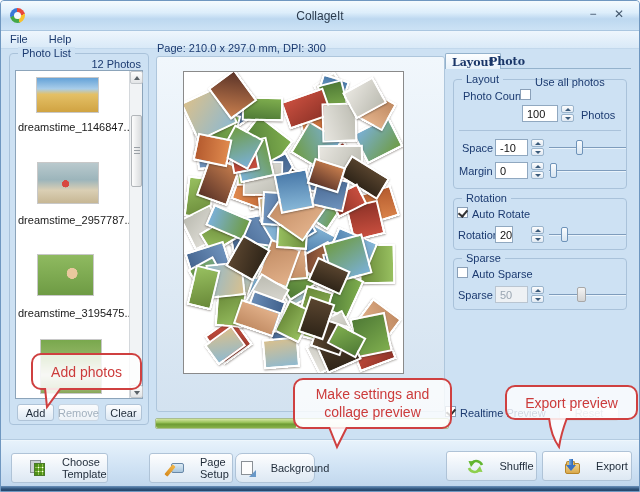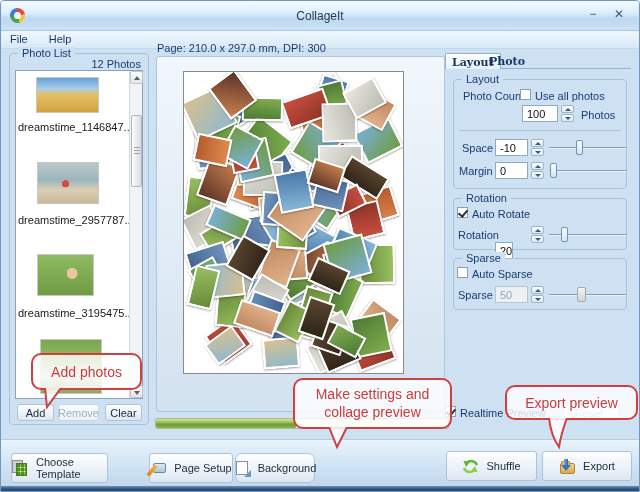--- a/index.html
+++ b/index.html
@@ -44,21 +44,21 @@
   .sbdn i { top:5px; border-top:4px solid #5a6268; }
   .sbthumb { position:absolute; left:1px; width:11px; background:linear-gradient(90deg,#fdfdfd,#d9dbdd);
     border:1px solid #b2b6ba; border-radius:2px; }
   .sbthumb i { position:absolute; left:2px; top:calc(50% - 4px); width:6px; height:7px;
     background:repeating-linear-gradient(#9aa0a6 0 1px, rgba(0,0,0,0) 1px 3px); }
   
   .btn { position:absolute; display:flex; align-items:center; justify-content:center;
     background:linear-gradient(#fefefe,#eef4fa 45%,#dde8f3); border:1px solid #afc3d7;
     border-radius:3px; color:#1e2a38; font-size:11px; cursor:default; }
   .btn.dis { color:#a2b0be; border-color:#c9d6e3; background:linear-gradient(#f9fbfd,#edf2f7); }
-  .tbtn { gap:7px; height:30px; }
+  .tbtn { gap:15px; height:30px;padding-left:18px; }
   
   .field { position:absolute; background:#fff; border:1px solid #90a8c0; height:17px;
     font-size:11px; color:#111; padding:2px 0 0 4px; }
   .field.dis { background:#eef1f4; color:#9aa6b2; border-color:#b9c5d1; }
   .spin { position:absolute; width:13px; height:17px; }
   .spin b { position:absolute; left:0; width:13px; height:8px;
     background:linear-gradient(#fdfdfd,#dfe8f2); border:1px solid #9ab4cc; border-radius:2px; }
   .spin b.up { top:0; } .spin b.dn { top:9px; }
   .spin b i { position:absolute; left:3px; width:0; height:0; border-left:3px solid transparent; border-right:3px solid transparent; }
   .spin b.up i { top:2px; border-bottom:3px solid #3a5a7a; }
@@ -275,21 +275,21 @@
   <div class="tabstrip" style="left:444px; top:53px; width:186px; height:15px;">
     <span class="tab sel" style="left:0;">Layout</span>
     <span class="tab" style="left:38px;">Photo</span>
   </div>
 
   <div class="group" style="left:452px; top:78px; width:174px; height:110px;">
     <span class="gl">Layout</span>
   </div>
   <div class="lbl" style="left:462px; top:89px;">Photo Count</div>
   <span class="cb" style="left:519px; top:88px;"></span>
-  <div class="lbl" style="left:534px; top:89px;">Use all photos</div>
+  <div class="lbl" style="left:534px; top:75px;">Use all photos</div>
   <div class="field" style="left:521px; top:104px; width:36px;">100</div>
   <span class="spin" style="left:560px; top:104px;">
       <b class="up">
         <i></i>
       </b>
       <b class="dn">
         <i></i>
       </b>
     </span>
   <div class="lbl" style="left:580px; top:108px;">Photos</div>
@@ -322,21 +322,21 @@
     <div class="sltrack"></div>
       <div class="slthumb" style="left:1px;"></div>
   </div>
 
   <div class="group" style="left:452px; top:197px; width:174px; height:52px;">
     <span class="gl">Rotation</span>
   </div>
   <span class="cb on" style="left:456px; top:206px;"></span>
   <div class="lbl" style="left:471px; top:207px;">Auto Rotate</div>
   <div class="lbl" style="left:457px; top:228px;">Rotation</div>
-  <div class="field" style="left:494px; top:225px; width:18px;margin-top:16px;">20</div>
+  <div class="field" style="left:494px; top:225px; width:18px;">20</div>
   <span class="spin" style="left:530px; top:225px;">
       <b class="up">
         <i></i>
       </b>
       <b class="dn">
         <i></i>
       </b>
     </span>
   <div class="slider" style="left:548px; top:225px; width:77px;">
     <div class="sltrack"></div>

